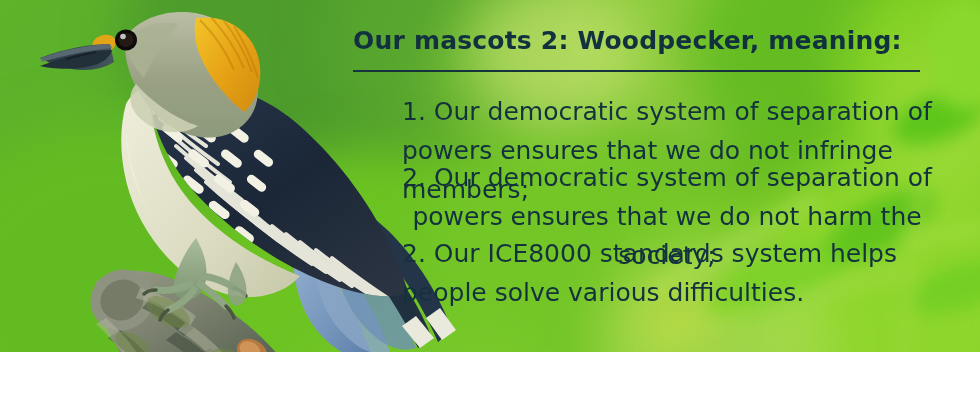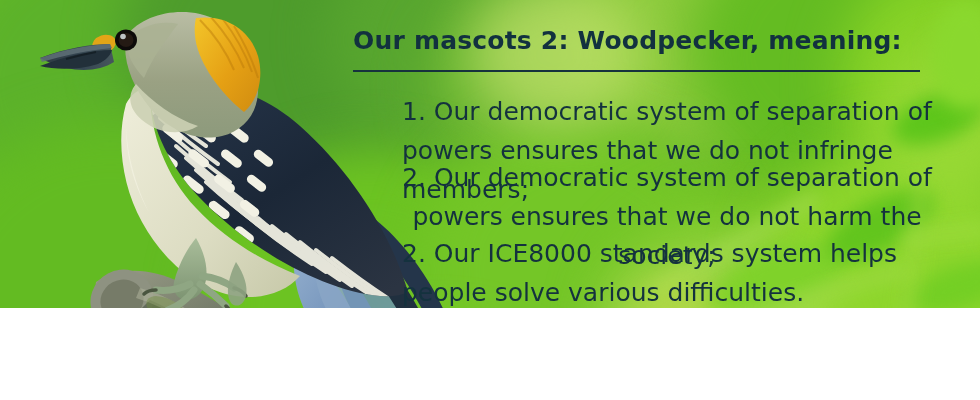--- a/index.html
+++ b/index.html
@@ -1,21 +1,21 @@
 <!DOCTYPE html>
 <html><head>
 <meta charset="utf-8">
 <title>Mascot Banner</title>
 <style>
   html,body{margin:0;padding:0;background:#fff;}
   body{font-family:"DejaVu Sans","Liberation Sans",sans-serif;}
 
   .banner{
     position:relative;
-    width:980px;height:308px;
+    width:980px;height:352px;
     overflow:hidden;
   }
 
   
   .bg{position:absolute;inset:0;background:#6cbf23;}
   .bg .l{position:absolute;border-radius:50%;filter:blur(26px);}
   .bg .sharp{position:absolute;filter:blur(9px);}
 
   
   .title{

